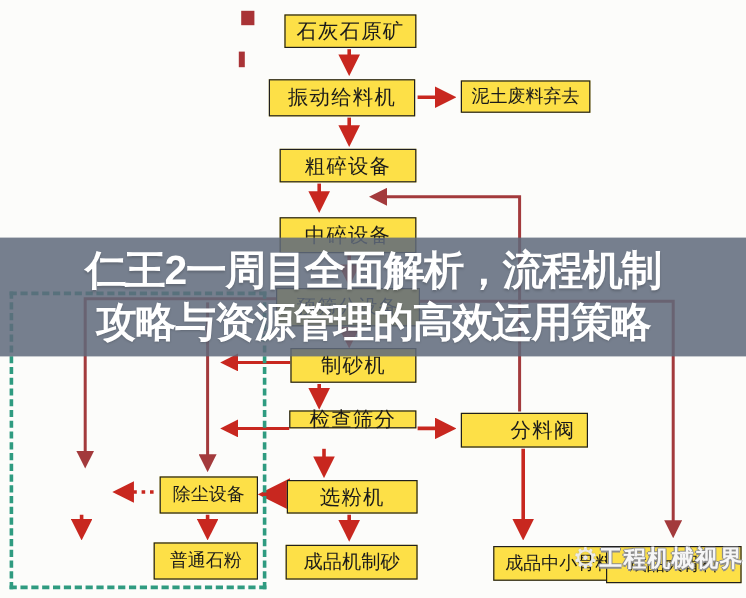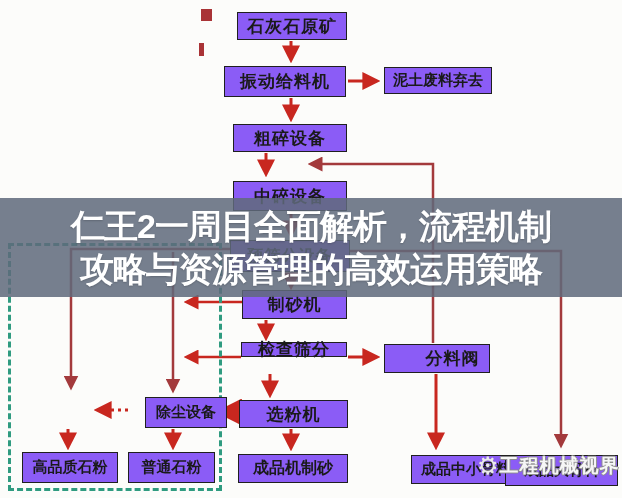--- a/index.html
+++ b/index.html
@@ -5,37 +5,37 @@
   html,body{margin:0;padding:0;}
   body{
     width:622px;height:498px;position:relative;overflow:hidden;
     background:#fcfcfa;
     font-family:"Liberation Sans","DejaVu Sans",sans-serif;
   }
   #stage{position:absolute;inset:0;width:622px;height:498px;}
   
   .node{
     position:absolute;z-index:2;
-    background:#8b5cf6;border:1.5px solid #1f1f1f;
+    background:#fde047;border:1.5px solid #1f1f1f;
     display:flex;align-items:center;justify-content:center;
-    font-weight:700;color:#1a1a1a;font-size:16px;
+    font-weight:400;color:#1a1a1a;font-size:16px;
     white-space:nowrap;box-sizing:border-box;letter-spacing:1px;
   }
   .n0 {left:237px;top:12px; width:110px;height:28px;font-size:17px;}
   .n1 {left:224px;top:66px; width:122px;height:31px;font-size:17px;}
   .n2 {left:384px;top:67px; width:108px;height:27px;font-size:15px;letter-spacing:0;}
   .n3 {left:233px;top:124px;width:114px;height:28px;font-size:17px;}
   .n4 {left:233px;top:181px;width:114px;height:30px;font-size:17px;}
   .n5 {left:230px;top:240px;width:120px;height:32px;font-size:16px;}
   .n6 {left:242px;top:290px;width:105px;height:29px;font-size:17px;}
   .n7 {left:241px;top:342px;width:106px;height:15px;font-size:17px;}
   .n8 {left:384px;top:344px;width:106px;height:29px;font-size:17px;padding-left:31px;}
   .n9 {left:239px;top:400px;width:109px;height:28px;font-size:17px;}
   .n10{left:23px; top:398px;width:64px; height:30px;font-size:16px;letter-spacing:0;}
-  .n11{left:133px;top:397px;width:82px; height:31px;font-size:15px;letter-spacing:0;margin-left:12px;}
+  .n11{left:133px;top:397px;width:82px; height:31px;font-size:15px;letter-spacing:0;}
   .n12{left:22px; top:452px;width:96px; height:31px;font-size:15px;letter-spacing:0;}
   .n13{left:128px;top:452px;width:87px; height:31px;font-size:15px;letter-spacing:0;}
   .n14{left:238px;top:454px;width:110px;height:29px;font-size:16px;letter-spacing:0;}
   .n15{left:383px;top:455px;width:110px;height:29px;font-size:15px;letter-spacing:0;margin-left:28px;}
   .n16{left:505px;top:455px;width:113px;height:31px;font-size:15px;letter-spacing:0;}
   
   #arrows{position:absolute;left:0;top:0;z-index:1;}
   
   .green-box{
     position:absolute;left:8px;top:243px;width:214px;height:248px;
@@ -119,21 +119,20 @@
   <div class="node n1">振动给料机</div>
   <div class="node n2">泥土废料弃去</div>
   <div class="node n3">粗碎设备</div>
   <div class="node n4">中碎设备</div>
   <div class="node n6">制砂机</div>
   <div class="node n5">预筛分设备</div>
   <div class="node n7">检查筛分</div>
   <div class="node n8">分料阀</div>
   <div class="node n9">选粉机</div>
   <div class="node n11">除尘设备</div>
-  <div class="node n12">高品质石粉</div>
   <div class="node n13">普通石粉</div>
   <div class="node n14">成品机制砂</div>
   <div class="node n15">成品中小骨料</div>
   <div class="node n16">成品大骨料</div>
 
   <div class="mark1"></div>
   <div class="mark2"></div>
 
   <div class="banner">
     <div class="banner-line">仁王2一周目全面解析，流程机制</div>

